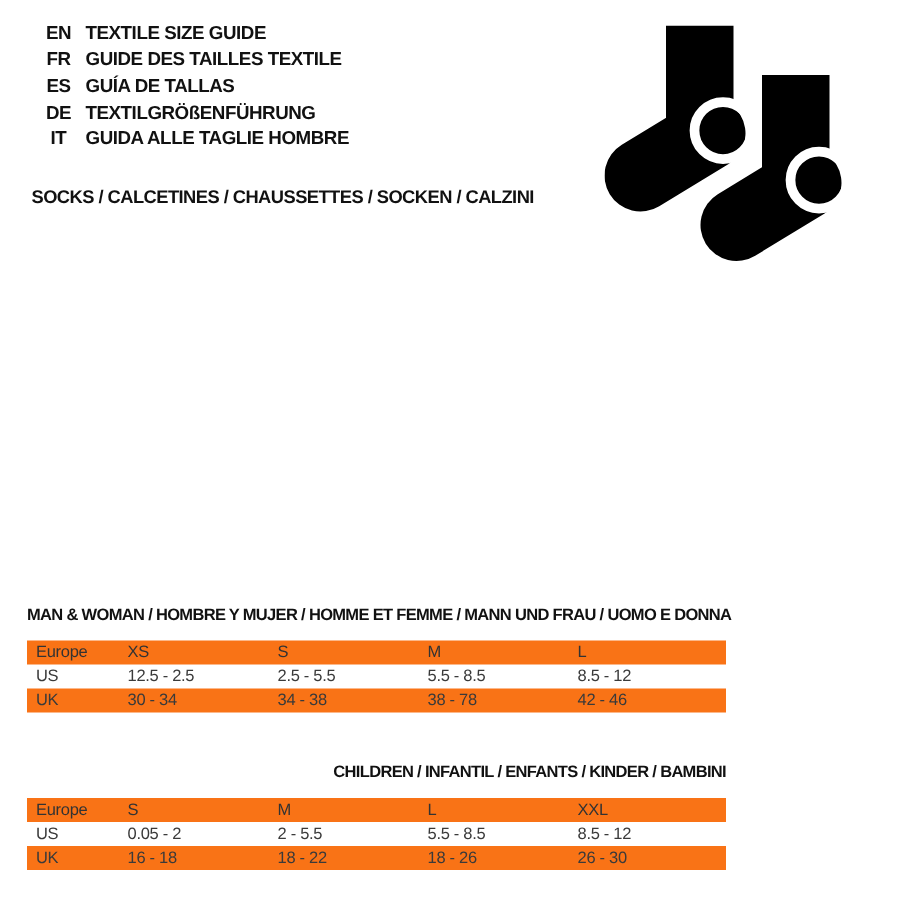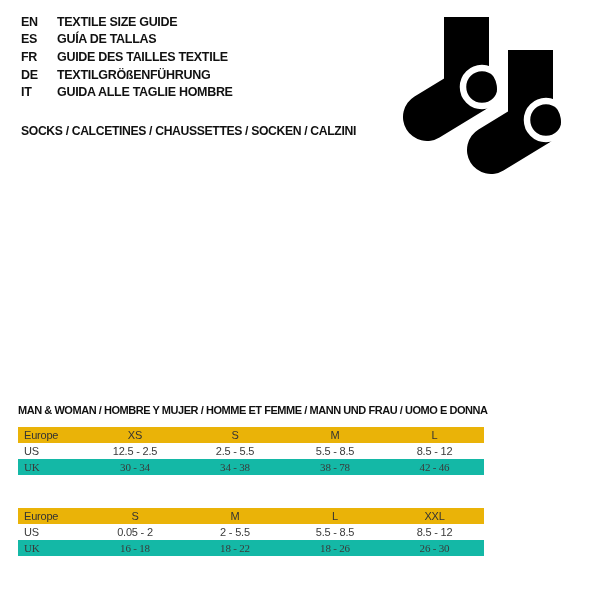--- a/index.html
+++ b/index.html
@@ -11,21 +11,21 @@
     position:relative;
     overflow:hidden;
   }
   .page { position:absolute; inset:0; background:#fff; }
 
   
   .lang-list { position:absolute; left:21px; top:13px; }
   .lang-row { display:flex; height:17.6px; align-items:center; }
   .lang-code {
     width:36px; font-size:12.5px; font-weight:bold;
-    letter-spacing:-0.3px; color:#111;
+    letter-spacing:-0.3px; color:#111;text-align:center;
   }
   .lang-label {
     font-size:12.5px; font-weight:bold; letter-spacing:-0.3px; color:#111;
     white-space:nowrap;
   }
 
   
   .category-line {
     position:absolute; left:21px; top:124px;
     font-size:12.2px; font-weight:bold; letter-spacing:-0.35px; color:#111;
@@ -43,42 +43,42 @@
     font-size:11px; font-weight:bold; letter-spacing:-0.45px; color:#111;
     line-height:15px; margin-bottom:9px; white-space:nowrap;text-align:right;
   }
   .size-table { width:466px; }
   .t-row {
     display:grid;
     grid-template-columns:67px 100px 100px 100px 99px;
     height:16px; align-items:center;
     font-size:11px; color:#3a3a3a;
   }
-  .t-row.head { background:#eab308; color:#333; }
-  .t-row.alt  { background:#14b8a6;font-family:Liberation Serif, serif; }
-  .t-cell { text-align:center; letter-spacing:-0.2px; white-space:nowrap; }
+  .t-row.head { background:#f97316; color:#333; }
+  .t-row.alt  { background:#f97316; }
+  .t-cell { text-align:left; letter-spacing:-0.2px; white-space:nowrap; }
   .t-cell.first { text-align:left; padding-left:6px; }
 </style>
 </head>
 <body>
 
 <div class="page">
 
   <div class="lang-list">
     <div class="lang-row">
       <span class="lang-code">EN</span>
       <span class="lang-label">TEXTILE SIZE GUIDE</span>
     </div>
     <div class="lang-row">
+      <span class="lang-code">FR</span>
+      <span class="lang-label">GUIDE DES TAILLES TEXTILE</span>
+    </div>
+    <div class="lang-row">
       <span class="lang-code">ES</span>
       <span class="lang-label">GUÍA DE TALLAS</span>
-    </div>
-    <div class="lang-row">
-      <span class="lang-code">FR</span>
-      <span class="lang-label">GUIDE DES TAILLES TEXTILE</span>
     </div>
     <div class="lang-row">
       <span class="lang-code">DE</span>
       <span class="lang-label">TEXTILGRÖßENFÜHRUNG</span>
     </div>
     <div class="lang-row">
       <span class="lang-code">IT</span>
       <span class="lang-label">GUIDA ALLE TAGLIE HOMBRE</span>
     </div>
   </div>
@@ -125,20 +125,21 @@
         <div class="t-cell first">UK</div>
         <div class="t-cell">30 - 34</div>
         <div class="t-cell">34 - 38</div>
         <div class="t-cell">38 - 78</div>
         <div class="t-cell">42 - 46</div>
       </div>
     </div>
   </div>
 
   <div class="table-block children">
+    <div class="table-title">CHILDREN / INFANTIL / ENFANTS / KINDER / BAMBINI</div>
     <div class="size-table">
       <div class="t-row head">
         <div class="t-cell first">Europe</div>
         <div class="t-cell">S</div>
         <div class="t-cell">M</div>
         <div class="t-cell">L</div>
         <div class="t-cell">XXL</div>
       </div>
       <div class="t-row">
         <div class="t-cell first">US</div>

